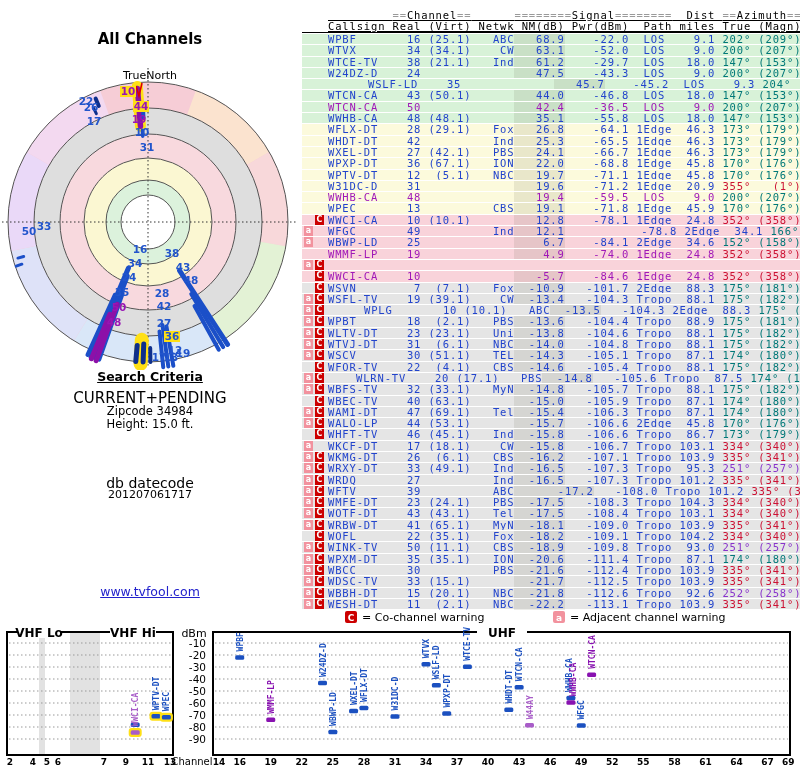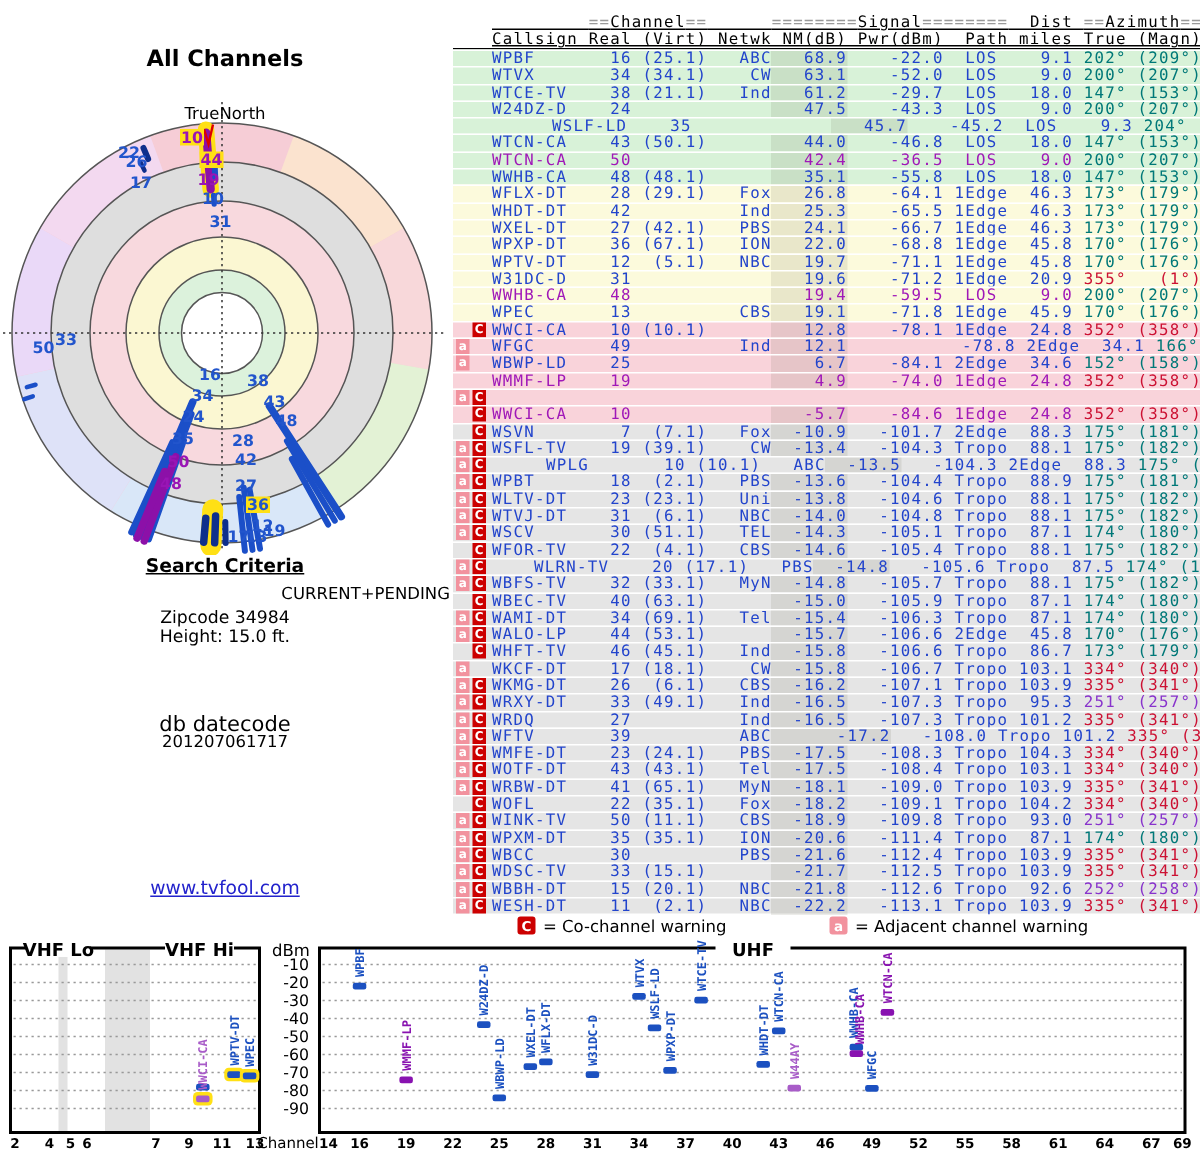--- a/index.html
+++ b/index.html
@@ -4,21 +4,21 @@
 <style>
   html,body{margin:0;padding:0;background:#fff;}
   #page{position:relative;width:800px;height:768px;background:#fff;overflow:hidden;
         font-family:"DejaVu Sans",sans-serif;color:#000;}
   
   #radar-title{position:absolute;left:0;top:30px;width:300px;text-align:center;
         font-size:15px;font-weight:bold;}
   #radar-svg{position:absolute;left:0;top:52px;}
   .ctr{position:absolute;left:0;width:300px;text-align:center;}
   #search-title{top:369px;font-size:12.5px;font-weight:bold;text-decoration:underline;}
-  #crit0{top:389px;font-size:11px;text-align:right;}
+  #crit0{top:389px;font-size:15px;}
   #crit1{top:404px;font-size:11.5px;}
   #crit2{top:417px;font-size:11.5px;}
   #dblabel{top:475px;font-size:14px;}
   #dbcode{top:488px;font-size:11px;}
   #sitelink{top:584px;font-size:12.5px;}
   #sitelink a{color:#2222cc;}
   
   #table-panel{position:absolute;left:302px;top:10px;width:502px;
         font-family:"DejaVu Sans Mono",monospace;font-size:10.5px;letter-spacing:0.85px;
         line-height:11px;text-decoration:underline;}
@@ -165,21 +165,21 @@
         <div class="trow band-gray"><span class="badge abadge">a</span><span class="badge cbadge">C</span><span style="color: rgb(34, 68, 204);">WSFL-TV    19 (39.1)    CW</span><span class="nmcell" style="color: rgb(34, 68, 204);">  -13.4</span><span style="color: rgb(34, 68, 204);">   -104.3 Tropo  88.1</span><span style="color: rgb(0, 120, 120);"> 175° (182°)</span></div>
         <div class="trow band-gray"><span class="badge abadge">a</span><span class="badge cbadge">C</span><span style="color: rgb(34, 68, 204); padding-left: 36px;">WPLG       10 (10.1)   ABC</span><span class="nmcell" style="color: rgb(34, 68, 204);">  -13.5</span><span style="color: rgb(34, 68, 204);">   -104.3 2Edge  88.3</span><span style="color: rgb(0, 120, 120);"> 175° (181°)</span></div>
         <div class="trow band-gray"><span class="badge abadge">a</span><span class="badge cbadge">C</span><span style="color: rgb(34, 68, 204);">WPBT       18  (2.1)   PBS</span><span class="nmcell" style="color: rgb(34, 68, 204);">  -13.6</span><span style="color: rgb(34, 68, 204);">   -104.4 Tropo  88.9</span><span style="color: rgb(0, 120, 120);"> 175° (181°)</span></div>
         <div class="trow band-gray"><span class="badge abadge">a</span><span class="badge cbadge">C</span><span style="color: rgb(34, 68, 204);">WLTV-DT    23 (23.1)   Uni</span><span class="nmcell" style="color: rgb(34, 68, 204);">  -13.8</span><span style="color: rgb(34, 68, 204);">   -104.6 Tropo  88.1</span><span style="color: rgb(0, 120, 120);"> 175° (182°)</span></div>
         <div class="trow band-gray"><span class="badge abadge">a</span><span class="badge cbadge">C</span><span style="color: rgb(34, 68, 204);">WTVJ-DT    31  (6.1)   NBC</span><span class="nmcell" style="color: rgb(34, 68, 204);">  -14.0</span><span style="color: rgb(34, 68, 204);">   -104.8 Tropo  88.1</span><span style="color: rgb(0, 120, 120);"> 175° (182°)</span></div>
         <div class="trow band-gray"><span class="badge abadge">a</span><span class="badge cbadge">C</span><span style="color: rgb(34, 68, 204);">WSCV       30 (51.1)   TEL</span><span class="nmcell" style="color: rgb(34, 68, 204);">  -14.3</span><span style="color: rgb(34, 68, 204);">   -105.1 Tropo  87.1</span><span style="color: rgb(0, 120, 120);"> 174° (180°)</span></div>
         <div class="trow band-gray"><span class="badge cbadge">C</span><span style="color: rgb(34, 68, 204);">WFOR-TV    22  (4.1)   CBS</span><span class="nmcell" style="color: rgb(34, 68, 204);">  -14.6</span><span style="color: rgb(34, 68, 204);">   -105.4 Tropo  88.1</span><span style="color: rgb(0, 120, 120);"> 175° (182°)</span></div>
         <div class="trow band-gray"><span class="badge abadge">a</span><span class="badge cbadge">C</span><span style="color: rgb(34, 68, 204); padding-left: 28px;">WLRN-TV    20 (17.1)   PBS</span><span class="nmcell" style="color: rgb(34, 68, 204);">  -14.8</span><span style="color: rgb(34, 68, 204);">   -105.6 Tropo  87.5</span><span style="color: rgb(0, 120, 120);"> 174° (180°)</span></div>
         <div class="trow band-gray"><span class="badge abadge">a</span><span class="badge cbadge">C</span><span style="color: rgb(34, 68, 204);">WBFS-TV    32 (33.1)   MyN</span><span class="nmcell" style="color: rgb(34, 68, 204);">  -14.8</span><span style="color: rgb(34, 68, 204);">   -105.7 Tropo  88.1</span><span style="color: rgb(0, 120, 120);"> 175° (182°)</span></div>
         <div class="trow band-gray"><span class="badge cbadge">C</span><span style="color: rgb(34, 68, 204);">WBEC-TV    40 (63.1)      </span><span class="nmcell" style="color: rgb(34, 68, 204);">  -15.0</span><span style="color: rgb(34, 68, 204);">   -105.9 Tropo  87.1</span><span style="color: rgb(0, 120, 120);"> 174° (180°)</span></div>
-        <div class="trow band-gray"><span class="badge abadge">a</span><span class="badge cbadge">C</span><span style="color: rgb(34, 68, 204);">WAMI-DT    34 (69.1)   Tel</span><span class="nmcell" style="color: rgb(34, 68, 204);">  -15.4</span><span style="color: rgb(34, 68, 204);">   -106.3 Tropo  87.1</span><span style="color: rgb(0, 120, 120);"> 174° (180°)</span></div>
+        <div class="trow band-gray"><span class="badge abadge">a</span><span class="badge cbadge">C</span><span style="color: rgb(34, 68, 204);">WAMI-DT    47 (69.1)   Tel</span><span class="nmcell" style="color: rgb(34, 68, 204);">  -15.4</span><span style="color: rgb(34, 68, 204);">   -106.3 Tropo  87.1</span><span style="color: rgb(0, 120, 120);"> 174° (180°)</span></div>
         <div class="trow band-gray"><span class="badge abadge">a</span><span class="badge cbadge">C</span><span style="color: rgb(34, 68, 204);">WALO-LP    44 (53.1)      </span><span class="nmcell" style="color: rgb(34, 68, 204);">  -15.7</span><span style="color: rgb(34, 68, 204);">   -106.6 2Edge  45.8</span><span style="color: rgb(0, 120, 120);"> 170° (176°)</span></div>
         <div class="trow band-gray"><span class="badge cbadge">C</span><span style="color: rgb(34, 68, 204);">WHFT-TV    46 (45.1)   Ind</span><span class="nmcell" style="color: rgb(34, 68, 204);">  -15.8</span><span style="color: rgb(34, 68, 204);">   -106.6 Tropo  86.7</span><span style="color: rgb(0, 120, 120);"> 173° (179°)</span></div>
         <div class="trow band-gray"><span class="badge abadge">a</span><span style="color: rgb(34, 68, 204);">WKCF-DT    17 (18.1)    CW</span><span class="nmcell" style="color: rgb(34, 68, 204);">  -15.8</span><span style="color: rgb(34, 68, 204);">   -106.7 Tropo 103.1</span><span style="color: rgb(204, 17, 51);"> 334° (340°)</span></div>
         <div class="trow band-gray"><span class="badge abadge">a</span><span class="badge cbadge">C</span><span style="color: rgb(34, 68, 204);">WKMG-DT    26  (6.1)   CBS</span><span class="nmcell" style="color: rgb(34, 68, 204);">  -16.2</span><span style="color: rgb(34, 68, 204);">   -107.1 Tropo 103.9</span><span style="color: rgb(204, 17, 51);"> 335° (341°)</span></div>
         <div class="trow band-gray"><span class="badge abadge">a</span><span class="badge cbadge">C</span><span style="color: rgb(34, 68, 204);">WRXY-DT    33 (49.1)   Ind</span><span class="nmcell" style="color: rgb(34, 68, 204);">  -16.5</span><span style="color: rgb(34, 68, 204);">   -107.3 Tropo  95.3</span><span style="color: rgb(136, 51, 204);"> 251° (257°)</span></div>
         <div class="trow band-gray"><span class="badge abadge">a</span><span class="badge cbadge">C</span><span style="color: rgb(34, 68, 204);">WRDQ       27          Ind</span><span class="nmcell" style="color: rgb(34, 68, 204);">  -16.5</span><span style="color: rgb(34, 68, 204);">   -107.3 Tropo 101.2</span><span style="color: rgb(204, 17, 51);"> 335° (341°)</span></div>
         <div class="trow band-gray"><span class="badge abadge">a</span><span class="badge cbadge">C</span><span style="color: rgb(34, 68, 204);">WFTV       39          ABC</span><span class="nmcell" style="color: rgb(34, 68, 204); padding-left: 29px;">  -17.2</span><span style="color: rgb(34, 68, 204);">   -108.0 Tropo 101.2</span><span style="color: rgb(204, 17, 51);"> 335° (341°)</span></div>
         <div class="trow band-gray"><span class="badge abadge">a</span><span class="badge cbadge">C</span><span style="color: rgb(34, 68, 204);">WMFE-DT    23 (24.1)   PBS</span><span class="nmcell" style="color: rgb(34, 68, 204);">  -17.5</span><span style="color: rgb(34, 68, 204);">   -108.3 Tropo 104.3</span><span style="color: rgb(204, 17, 51);"> 334° (340°)</span></div>
         <div class="trow band-gray"><span class="badge abadge">a</span><span class="badge cbadge">C</span><span style="color: rgb(34, 68, 204);">WOTF-DT    43 (43.1)   Tel</span><span class="nmcell" style="color: rgb(34, 68, 204);">  -17.5</span><span style="color: rgb(34, 68, 204);">   -108.4 Tropo 103.1</span><span style="color: rgb(204, 17, 51);"> 334° (340°)</span></div>
         <div class="trow band-gray"><span class="badge abadge">a</span><span class="badge cbadge">C</span><span style="color: rgb(34, 68, 204);">WRBW-DT    41 (65.1)   MyN</span><span class="nmcell" style="color: rgb(34, 68, 204);">  -18.1</span><span style="color: rgb(34, 68, 204);">   -109.0 Tropo 103.9</span><span style="color: rgb(204, 17, 51);"> 335° (341°)</span></div>

